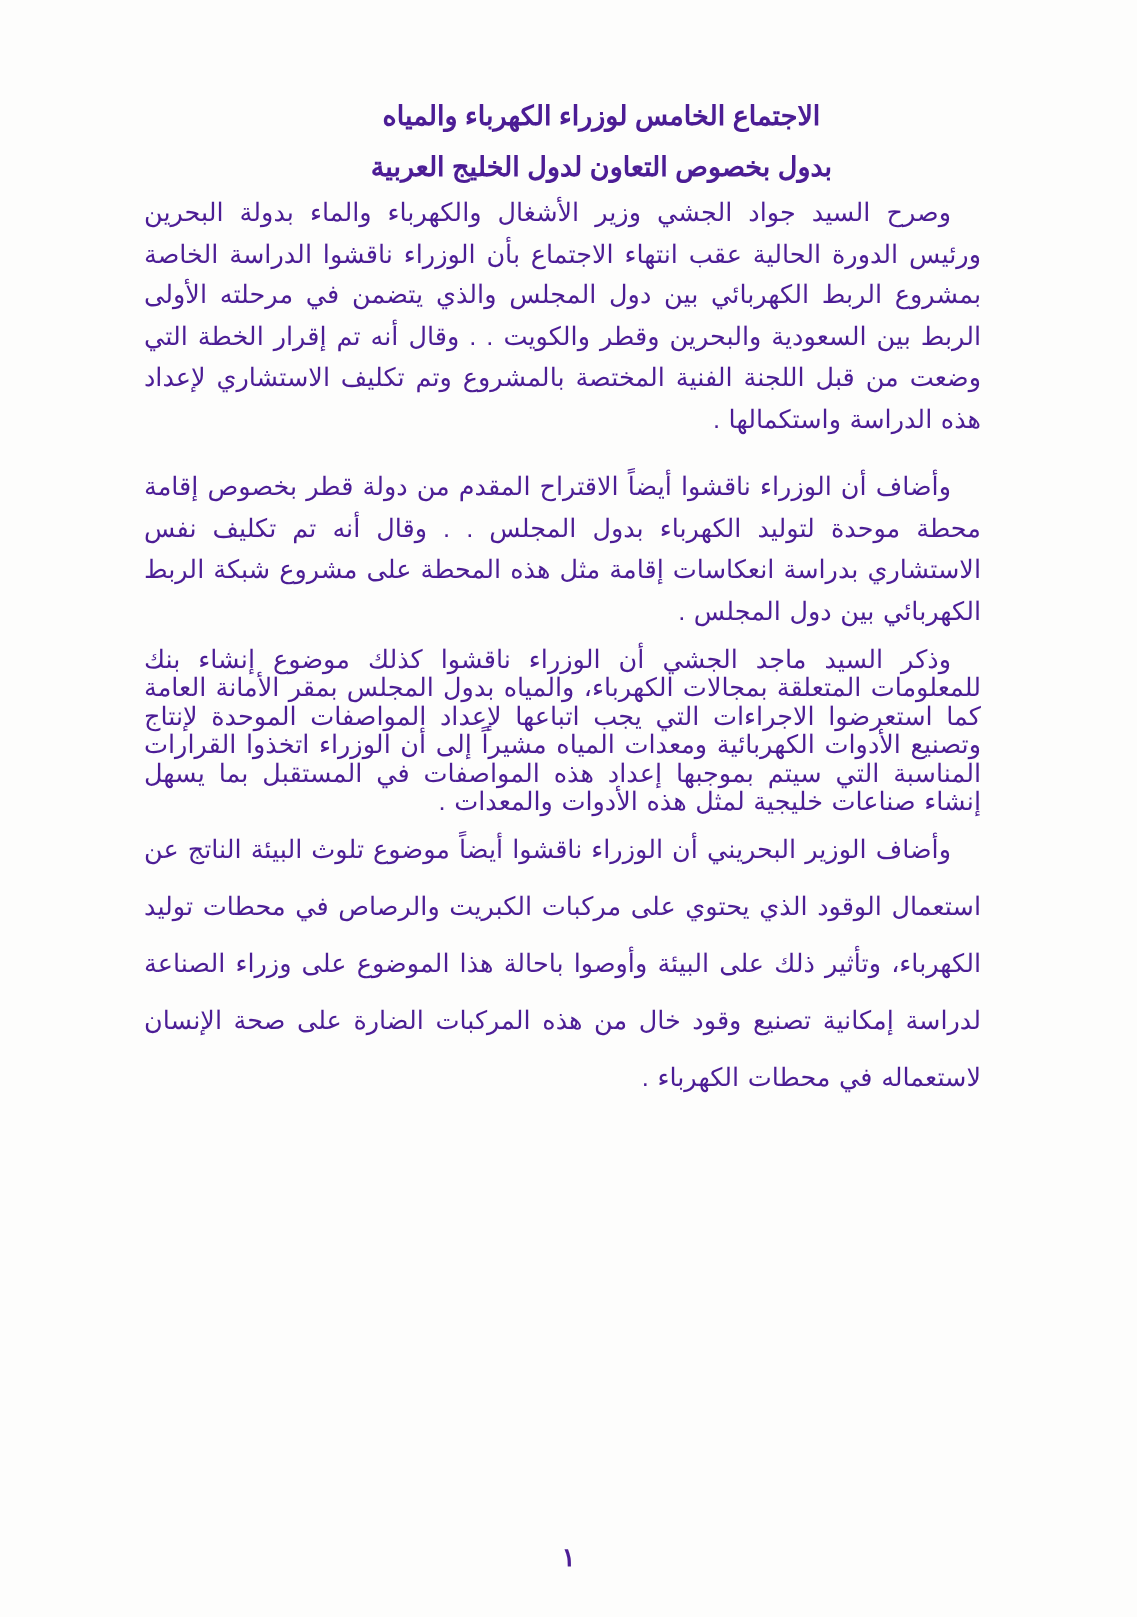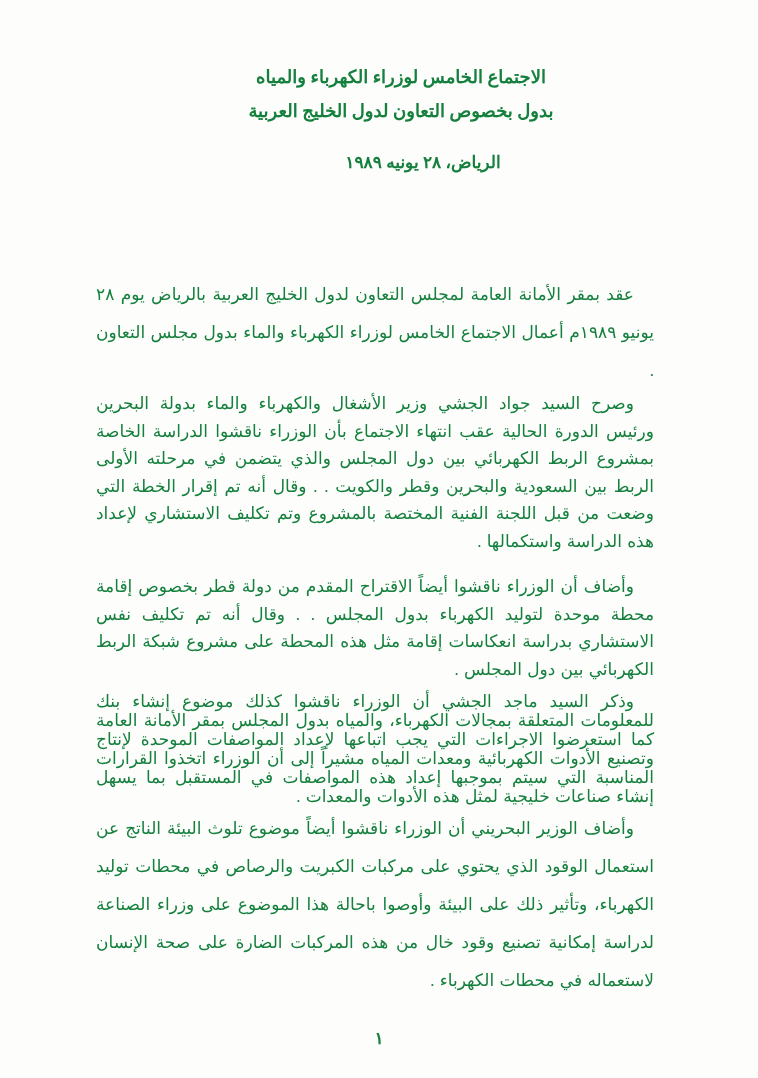--- a/index.html
+++ b/index.html
@@ -8,22 +8,22 @@
     background: #e8e8e8;
   }
   .page {
     position: relative;
     width: 758px;
     height: 1078px;
     margin: 0 auto;
     background: #fefefdff;
     background-color: #fdfdfc;
     overflow: hidden;
-    font-family: Liberation Serif, serif;
-    color: #15803d;
+    font-family: Liberation Sans, sans-serif;
+    color: #4c1d95;
   }
   .doc {
     position: absolute;
     top: 0;
     right: 104px;
     width: 558px;
     direction: rtl;
   }
   .title-block {
     margin-top: 60px;
@@ -71,24 +71,22 @@
 </style>
 </head>
 <body>
 
 <div class="page">
   <div class="doc" dir="rtl">
 
     <div class="title-block">
       <div class="title-line">الاجتماع الخامس لوزراء الكهرباء والمياه</div>
       <div class="title-line">بدول بخصوص التعاون لدول الخليج العربية</div>
-      <div class="date-line">الرياض، ٢٨ يونيه ١٩٨٩</div>
     </div>
 
-    <p class="para para-1">عقد بمقر الأمانة العامة لمجلس التعاون لدول الخليج العربية بالرياض يوم ٢٨ يونيو ١٩٨٩م أعمال الاجتماع الخامس لوزراء الكهرباء والماء بدول مجلس التعاون .</p>
 
     <p class="para para-2">وصرح السيد جواد الجشي وزير الأشغال والكهرباء والماء بدولة البحرين ورئيس الدورة الحالية عقب انتهاء الاجتماع بأن الوزراء ناقشوا الدراسة الخاصة بمشروع الربط الكهربائي بين دول المجلس والذي يتضمن في مرحلته الأولى الربط بين السعودية والبحرين وقطر والكويت . . وقال أنه تم إقرار الخطة التي وضعت من قبل اللجنة الفنية المختصة بالمشروع وتم تكليف الاستشاري لإعداد هذه الدراسة واستكمالها .</p>
 
     <p class="para para-3">وأضاف أن الوزراء ناقشوا أيضاً الاقتراح المقدم من دولة قطر بخصوص إقامة محطة موحدة لتوليد الكهرباء بدول المجلس . . وقال أنه تم تكليف نفس الاستشاري بدراسة انعكاسات إقامة مثل هذه المحطة على مشروع شبكة الربط الكهربائي بين دول المجلس .</p>
 
     <p class="para para-4">وذكر السيد ماجد الجشي أن الوزراء ناقشوا كذلك موضوع إنشاء بنك للمعلومات المتعلقة بمجالات الكهرباء، والمياه بدول المجلس بمقر الأمانة العامة كما استعرضوا الاجراءات التي يجب اتباعها لإعداد المواصفات الموحدة لإنتاج وتصنيع الأدوات الكهربائية ومعدات المياه مشيراً إلى أن الوزراء اتخذوا القرارات المناسبة التي سيتم بموجبها إعداد هذه المواصفات في المستقبل بما يسهل إنشاء صناعات خليجية لمثل هذه الأدوات والمعدات .</p>
 
     <p class="para para-5">وأضاف الوزير البحريني أن الوزراء ناقشوا أيضاً موضوع تلوث البيئة الناتج عن استعمال الوقود الذي يحتوي على مركبات الكبريت والرصاص في محطات توليد الكهرباء، وتأثير ذلك على البيئة وأوصوا باحالة هذا الموضوع على وزراء الصناعة لدراسة إمكانية تصنيع وقود خال من هذه المركبات الضارة على صحة الإنسان لاستعماله في محطات الكهرباء .</p>
 
   </div>

